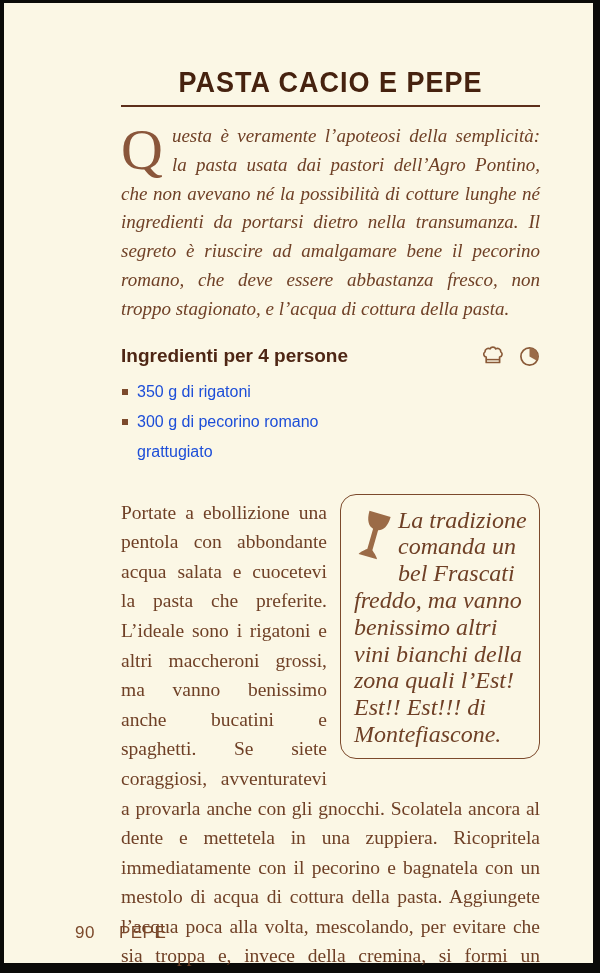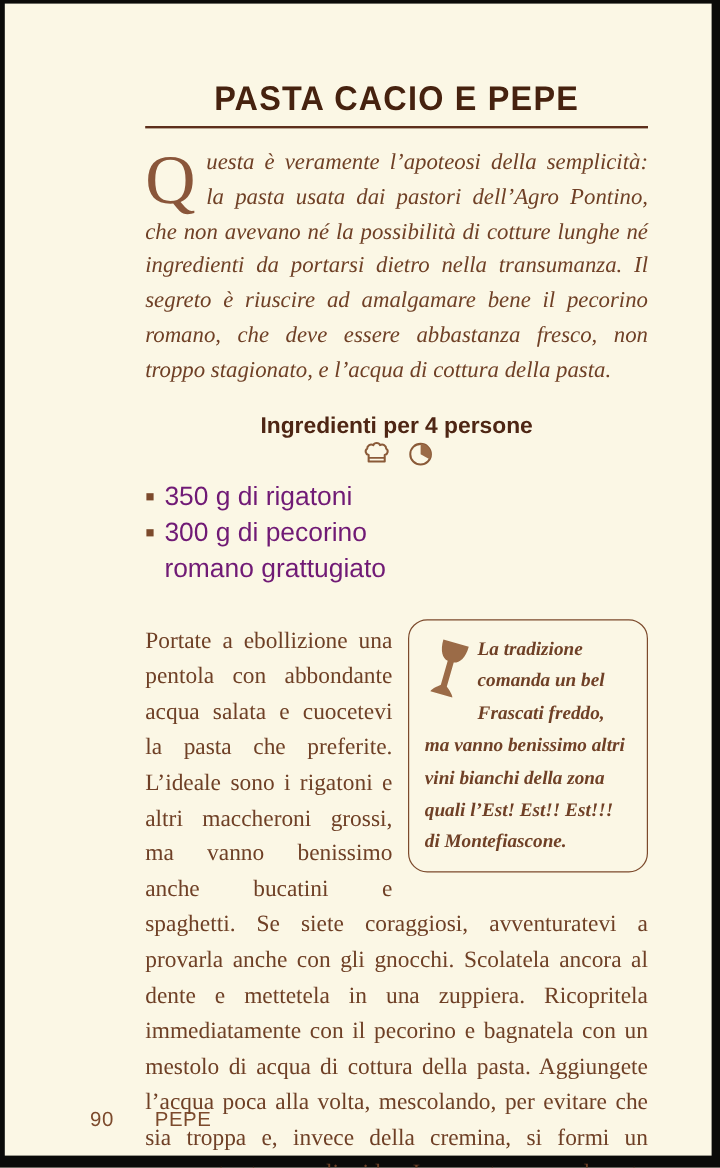--- a/index.html
+++ b/index.html
@@ -54,41 +54,40 @@
     font-style: normal;
     color: #8a563a;
     font-family: "Liberation Serif", serif;
   }
   
   .ing-header {
     margin-top: 21px;
     display: flex;
     align-items: center;
     justify-content: space-between;
-    flex-direction: column;
   }
   .ing-title {
     font-family: "Liberation Sans", sans-serif;
     font-weight: bold;
     font-size: 19px;
     color: #4e2614;
   }
   .ing-icons { display: flex; align-items: center; gap: 12px; }
   .ing-cols {
     margin-top: 9px;
     display: flex;
   }
   .ing-col-left { width: 256px; }
   .ing-col-right { flex: 1; }
   .ing-item {
     display: flex;
     font-family: "Liberation Sans", sans-serif;
-    font-size: 22px;
+    font-size: 16px;
     line-height: 30px;
-    color: #701a75;
+    color: #1d4ed8;
   }
   .bullet {
     flex: 0 0 auto;
     width: 6px; height: 6px;
     background: #7c4a2c;
     margin: 12px 9px 0 1px;
   }
   
   .body-text {
     margin-top: 31px;
@@ -104,39 +103,38 @@
     margin-left: 13px;
     margin-bottom: 6px;
     margin-top: -4px;
     border: 1.5px solid #7c4a2c;
     border-radius: 16px;
     padding: 12px 12px 10px 13px;
     background: #fbf7e5;
   }
   .tip-text {
     font-style: italic;
-    font-size: 16px;
+    font-size: 24px;
     line-height: 26.8px;
     color: #6f4026;
     text-align: left;
-    font-weight: bold;
   }
   .wine-icon-wrap {
     float: left;
     width: 40px;
     height: 56px;
     margin: 2px 4px 0 0;
   }
   
   .footer {
     position: absolute;
     left: 71px;
     bottom: 20px;
     display: flex;
-    gap: 34px;
+    gap: 24px;
     font-family: "Liberation Sans", sans-serif;
     font-size: 17px;
     letter-spacing: 0.5px;
     color: #7c4a2c;
   }
   svg { display: block; }
 </style>
 </head>
 <body>
 

